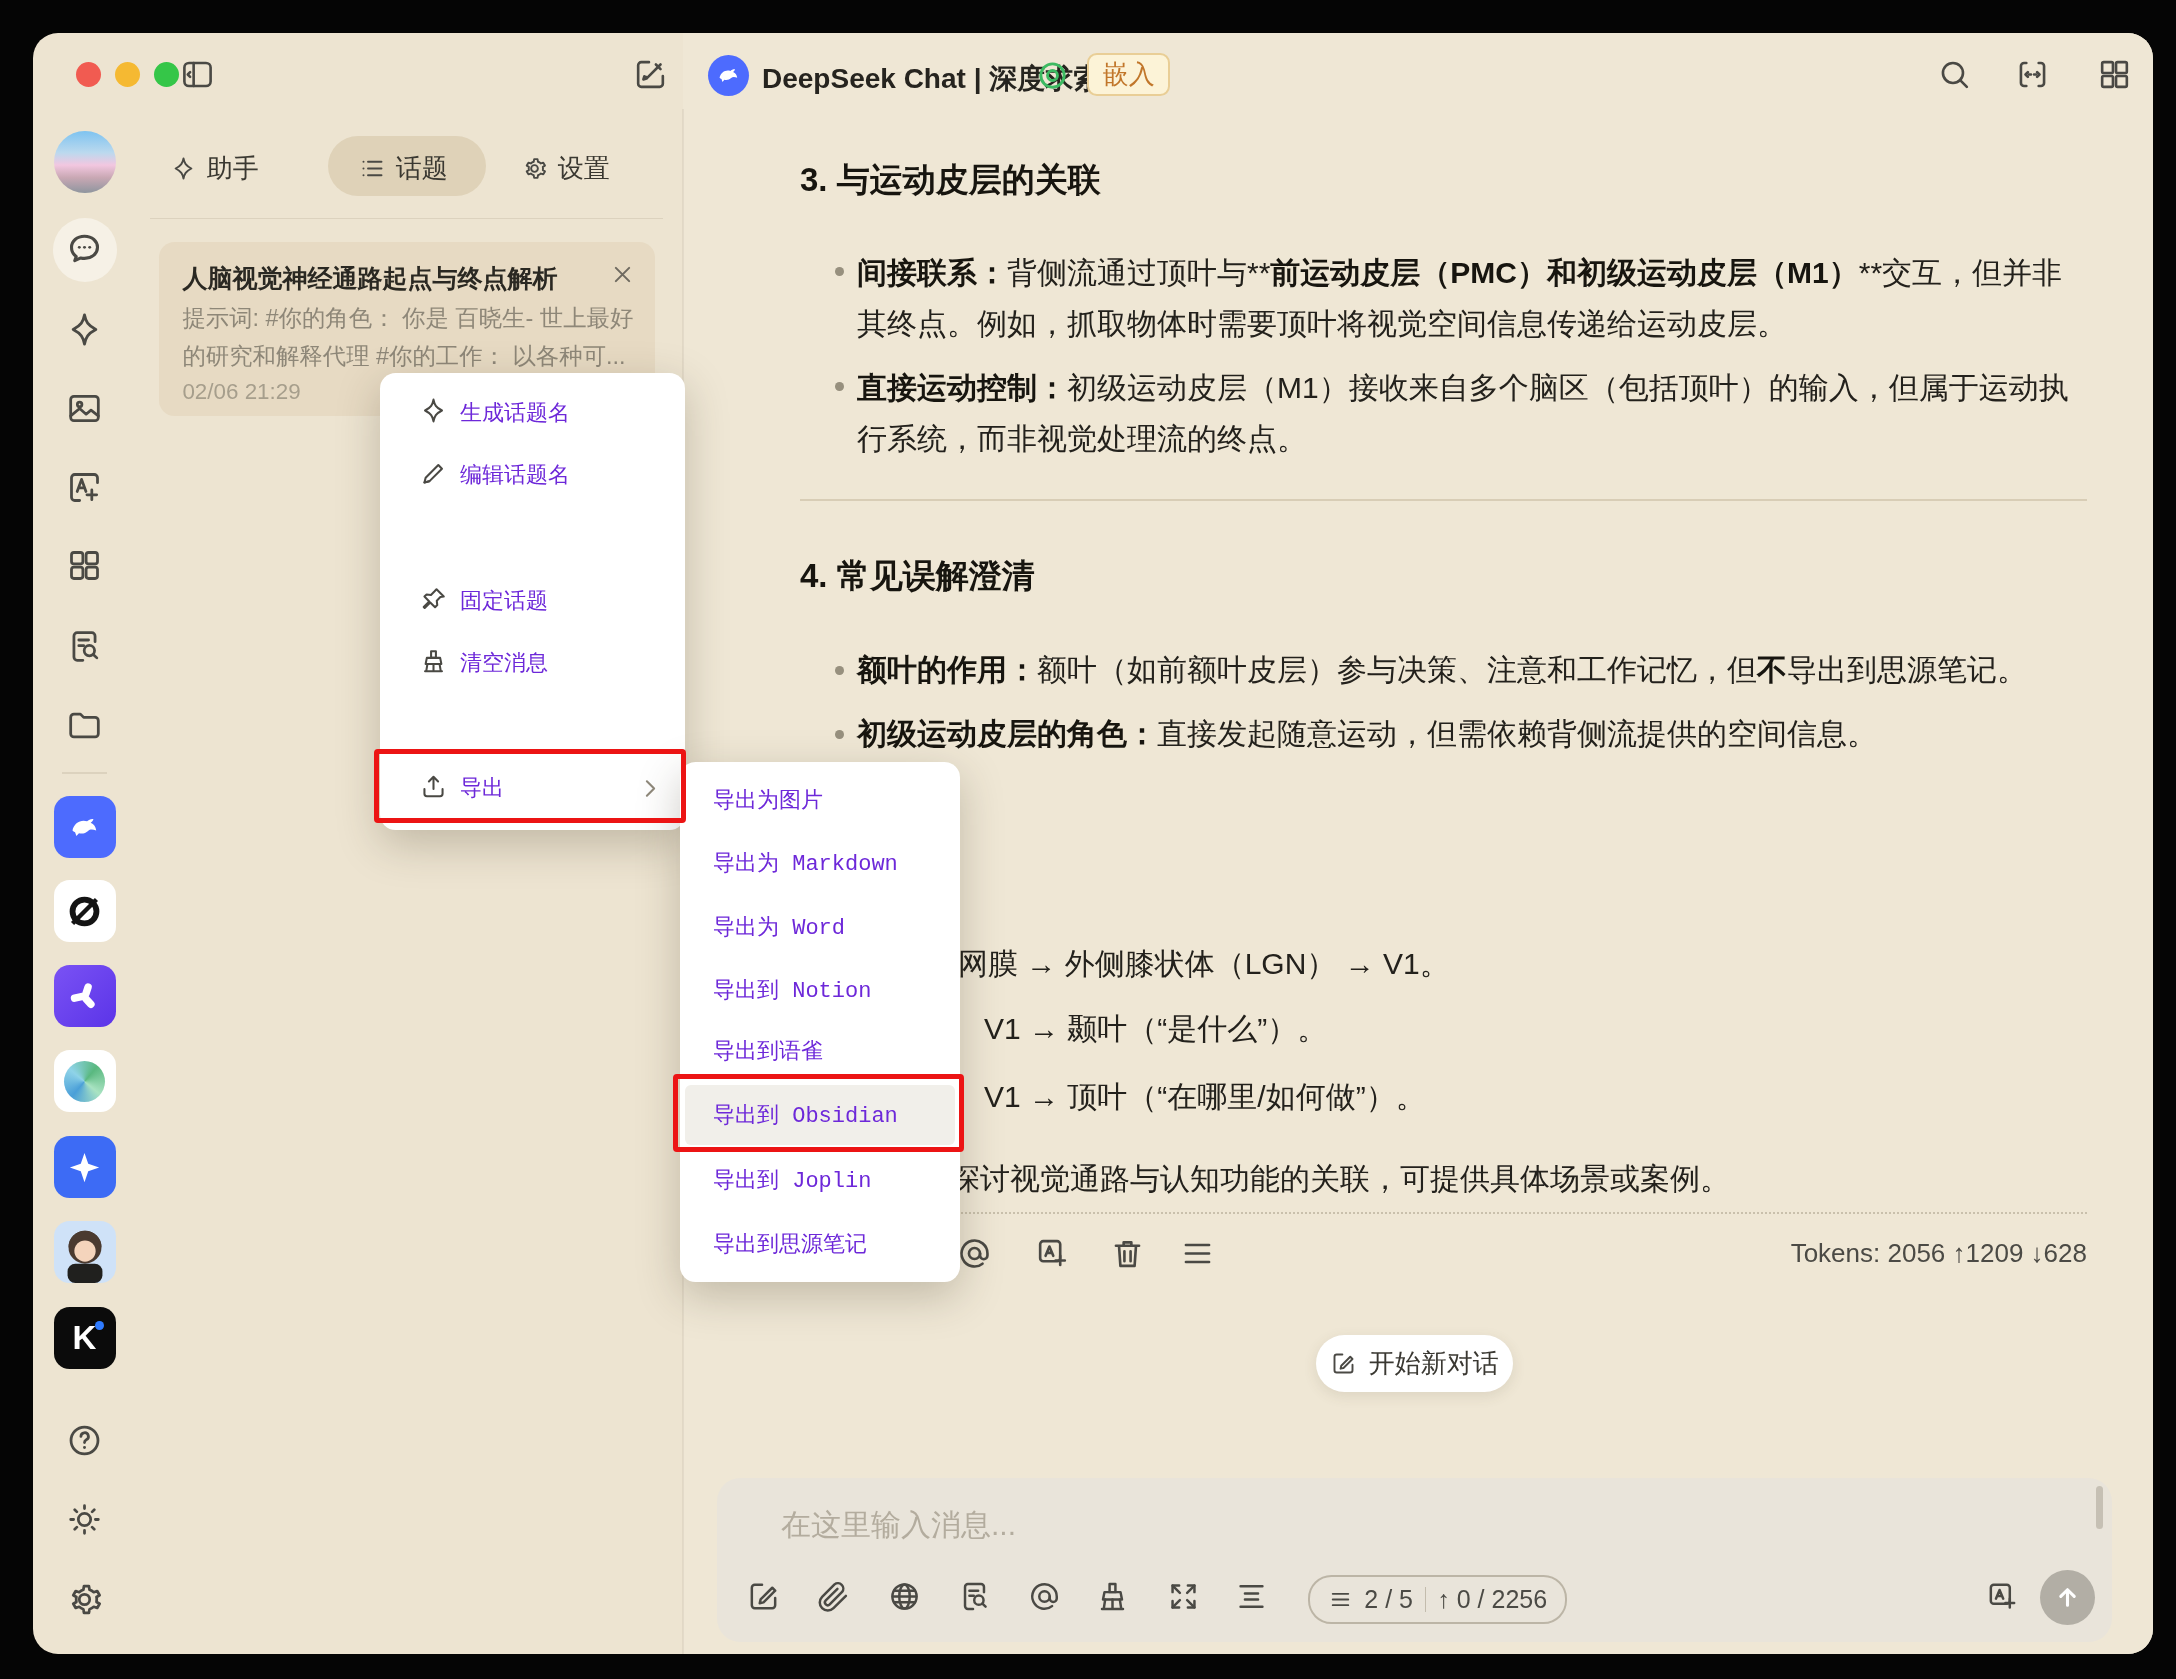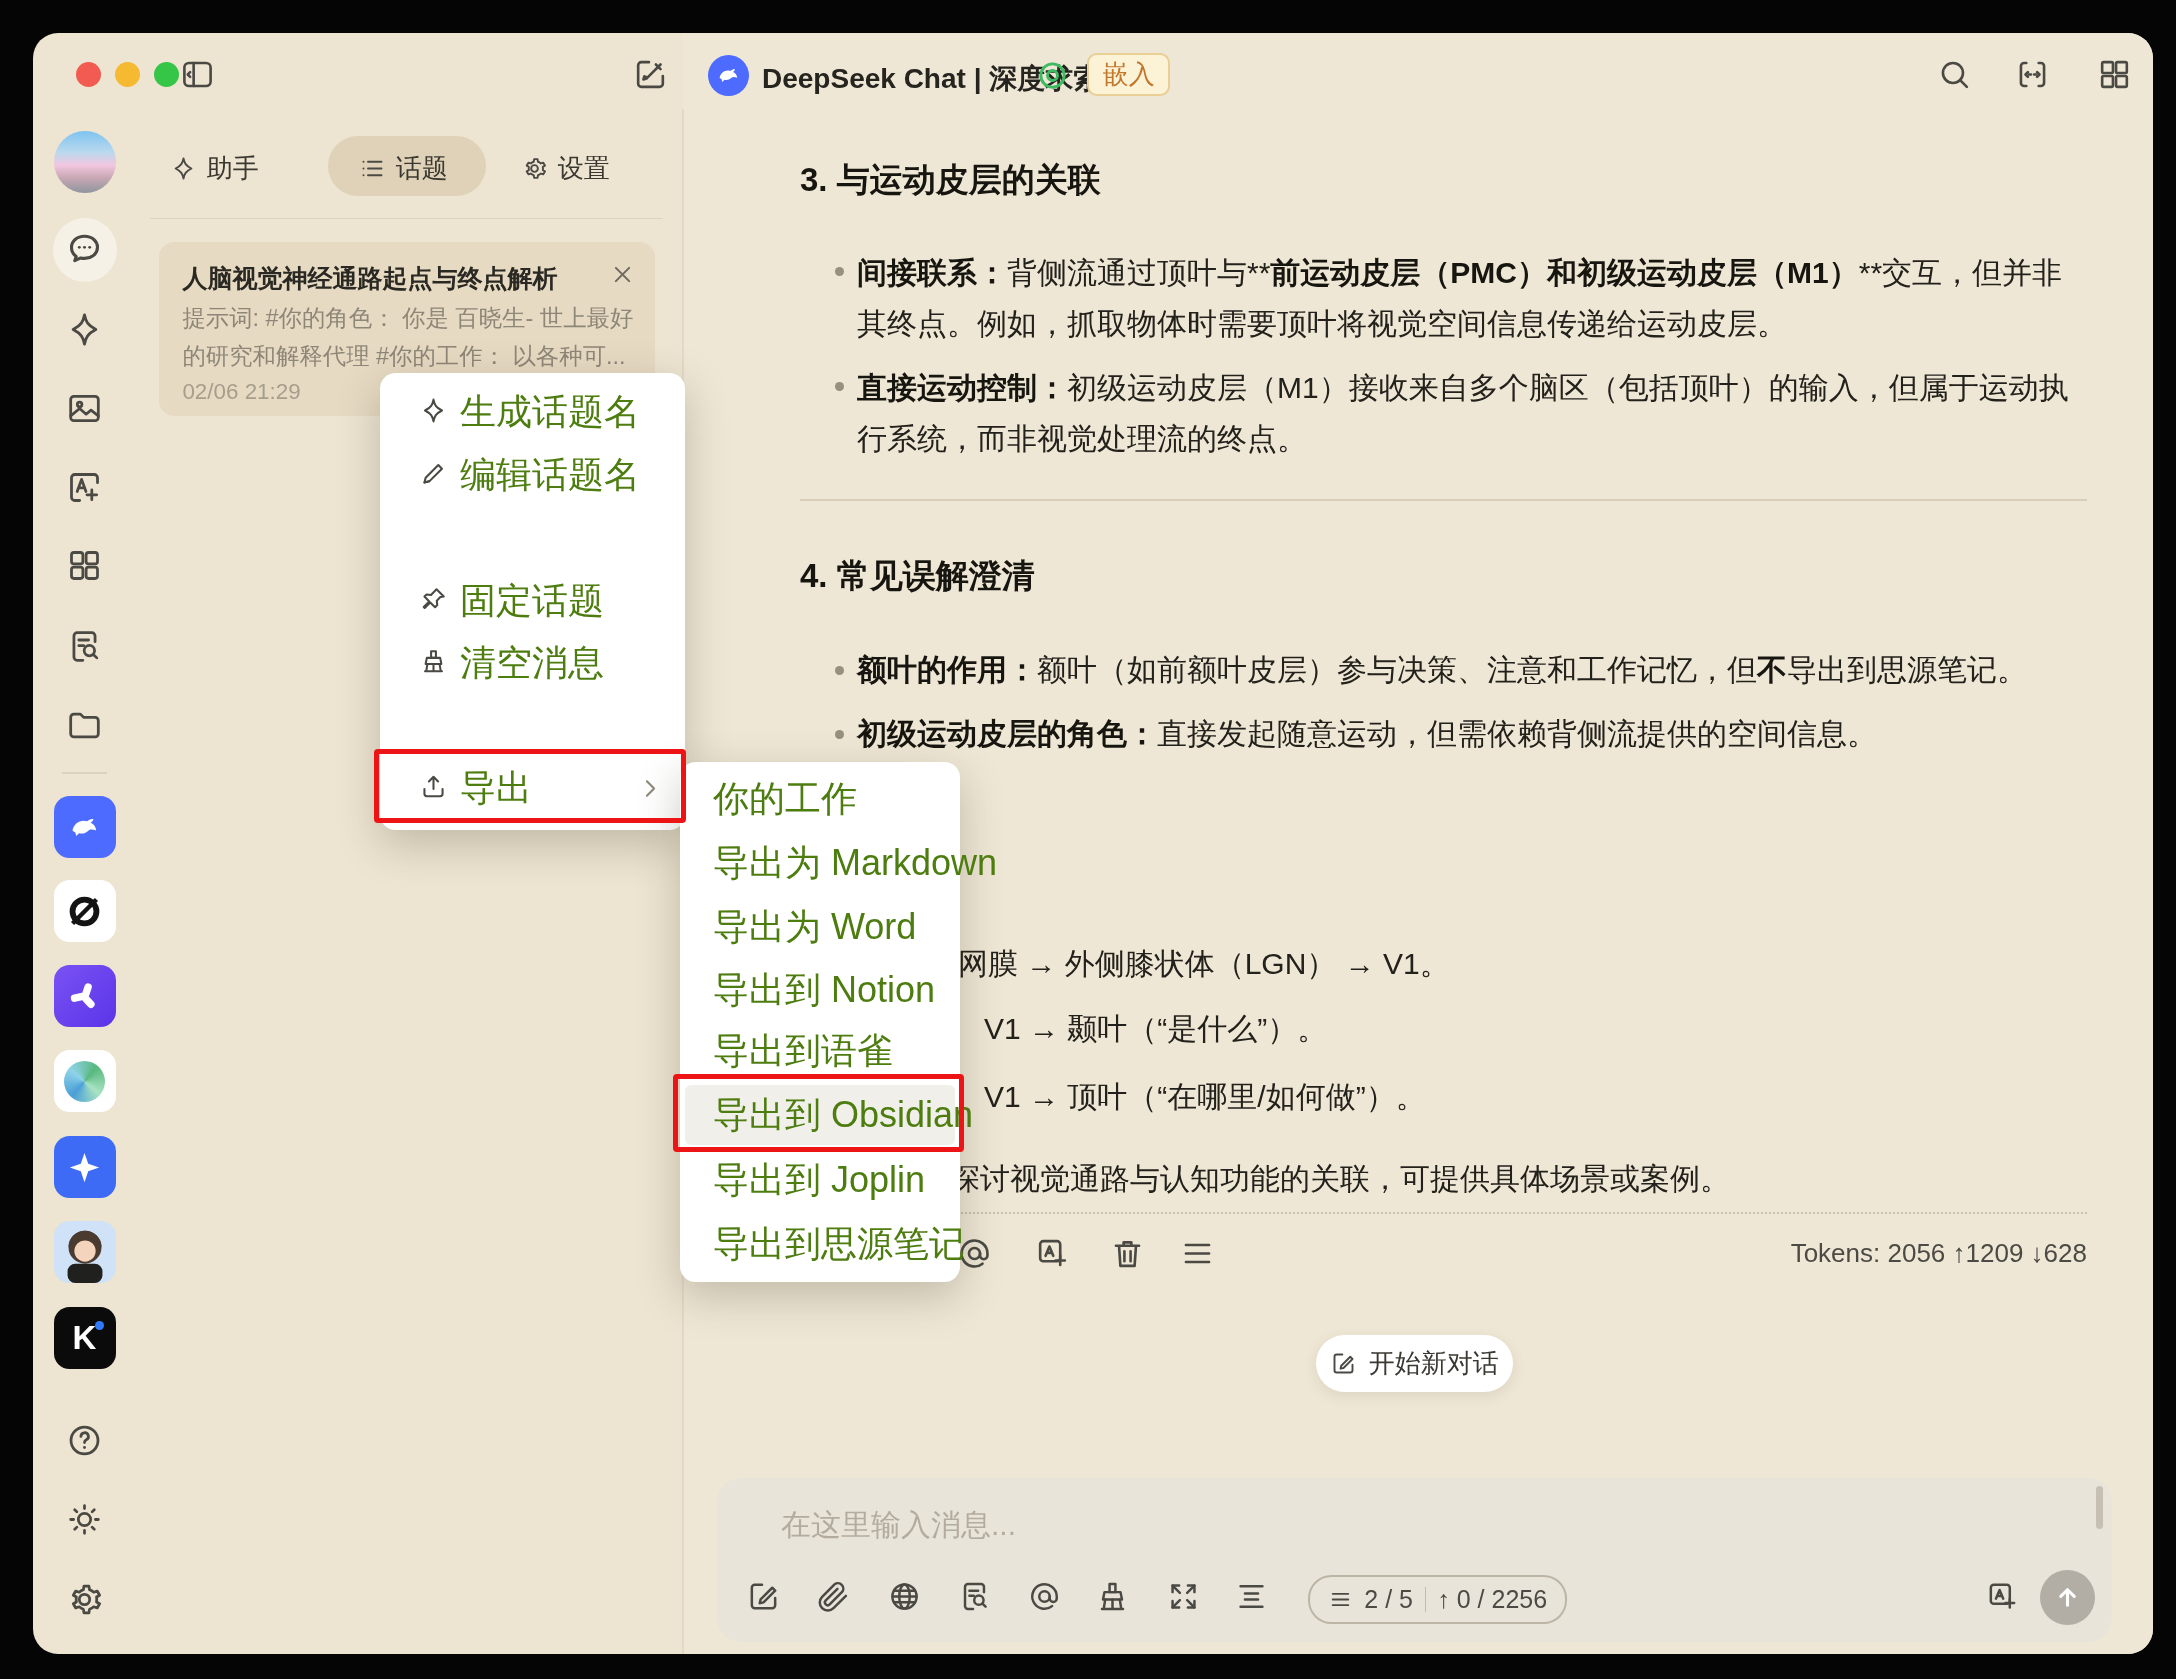--- a/index.html
+++ b/index.html
@@ -22,21 +22,21 @@
   .tab{display:flex;align-items:center;gap:9.8px;font-size:26px;color:#3A3831;}
   .tabpill{background:#DFD2B8;border-radius:30px;}
   
   .card{background:#E7DAC3;border-radius:15.6px;}
   .cardtitle{font-size:25px;font-weight:bold;color:#2A2822;}
   .cardsub{font-size:23.4px;color:#8E8778;}
   .carddate{font-size:22.4px;color:#A69E8C;}
   
   .menu{background:#FFFFFF;border-radius:15.6px;box-shadow:0 13.7px 43px rgba(60,50,30,.25);}
   .mi{position:absolute;left:0;width:100%;height:62px;display:flex;align-items:center;}
-  .mi .lbl{font-size:36px;color:#4d7c0f;white-space:nowrap;}
+  .mi .lbl{font-size:22px;color:#6d28d9;white-space:nowrap;font-family:Liberation Mono, monospace;}
   .redbox{position:absolute;border:5.9px solid #EC1414;border-radius:3.9px;z-index:60;pointer-events:none;}
   .hl-row{position:absolute;background:#F1EFEA;border-radius:5.9px;}
   
   .h2{font-size:33px;font-weight:bold;color:#17150F;white-space:nowrap;}
   .para{font-size:30px;line-height:51px;color:#23211C;width:1231px;}
   .para b{color:#17150F;}
   .dot{position:absolute;width:8.8px;height:8.8px;border-radius:50%;background:#97907E;}
   .pline{font-size:30px;color:#23211C;white-space:nowrap;}
   .sline{border-top:2px solid #D8CDB6;}
   .dline{border-top:2px dotted #C9C0AC;}
@@ -446,21 +446,21 @@
       <span class="lbl abs" style="left:80px;">导出</span>
       <span class="abs" style="left:256px;top:16.6px;"><svg width="29" height="29" viewBox="0 0 24 24" class="ic" style="stroke:#8F897B;">
               <path d="M9 6l6 6-6 6"></path>
             </svg></span>
     </div>
   </div>
 
   <div class="abs menu" style="left:647px;top:729px;width:280px;height:520px;z-index:30;">
     <div class="hl-row" style="left:4.9px;top:323px;width:270px;height:60px;"></div>
     <div class="mi" style="top:6.8px;">
-      <span class="lbl abs" style="left:33px;">你的工作</span>
+      <span class="lbl abs" style="left:33px;">导出为图片</span>
     </div>
     <div class="mi" style="top:70px;">
       <span class="lbl abs" style="left:33px;">导出为 Markdown</span>
     </div>
     <div class="mi" style="top:134px;">
       <span class="lbl abs" style="left:33px;">导出为 Word</span>
     </div>
     <div class="mi" style="top:197px;">
       <span class="lbl abs" style="left:33px;">导出到 Notion</span>
     </div>

